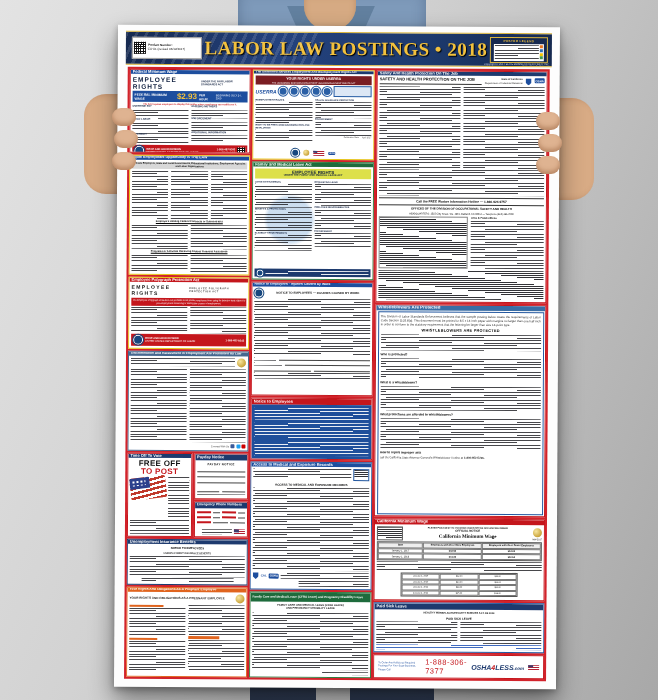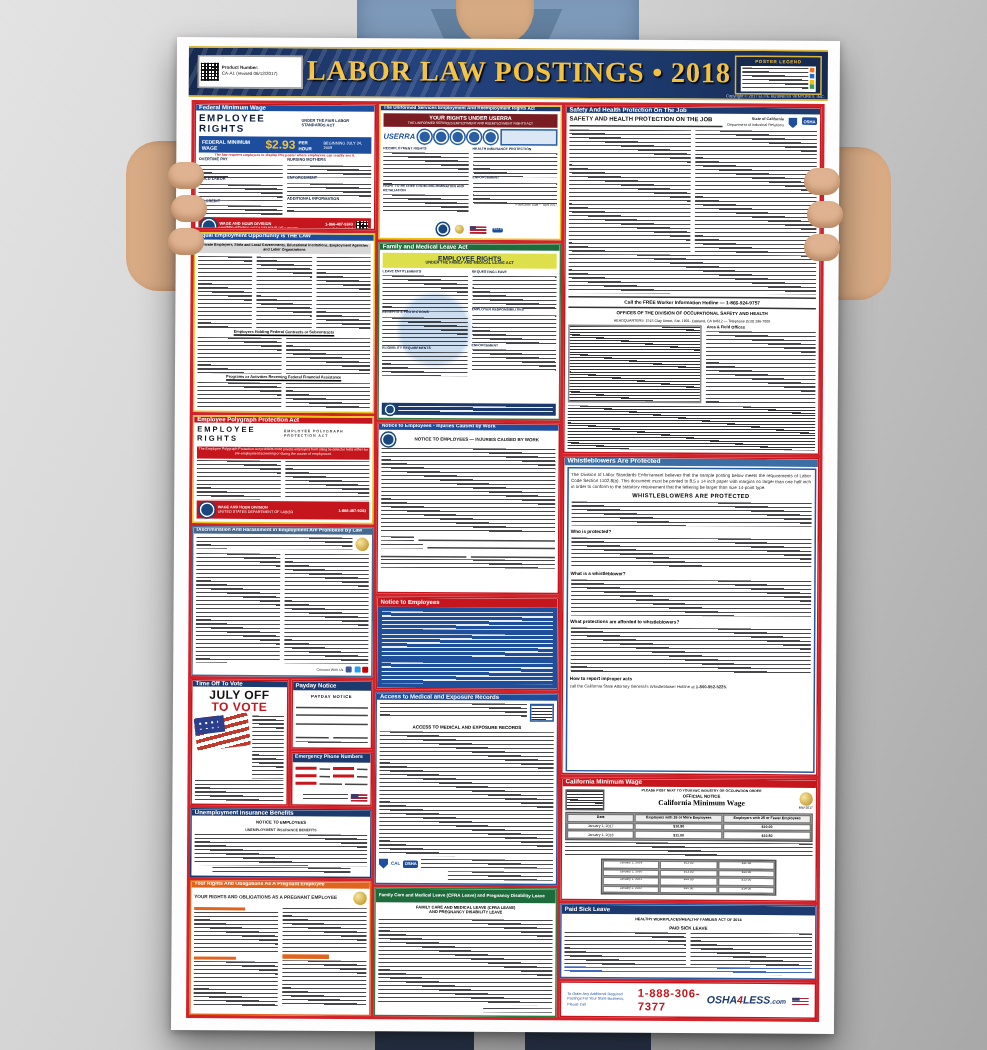--- a/index.html
+++ b/index.html
@@ -225,22 +225,22 @@
               <span class="sq" style="background:#cc0000"></span>
             </div>
           </div>
         </div>
 
         <div style="height:84px;display:flex;gap:2px;flex:0 0 auto">
           <div class="s" style="flex:1.15;height:100%;border:1px solid #c4161c">
             <div class="h" style="background:#1d3a6e">Time Off To Vote</div>
             <div class="p" style="gap:1px">
               <div style="text-align:center;line-height:.95">
-                <div style="font-size:8px;font-weight:bold;color:#111;letter-spacing:.3px">JULY OFF</div>
-                <div style="font-size:8px;font-weight:bold;color:#c4161c;letter-spacing:.3px">TO VOTE</div>
+                <div style="font-size:8px;font-weight:bold;color:#111;letter-spacing:.3px">FREE OFF</div>
+                <div style="font-size:8px;font-weight:bold;color:#c4161c;letter-spacing:.3px">TO POST</div>
               </div>
               <div style="display:flex;gap:2px;flex:1">
                 <div class="flagV"></div>
                 <div class="g" style="flex:1"></div>
               </div>
               <div class="g" style="height:14px"></div>
             </div>
           </div>
           <div style="flex:1;display:flex;flex-direction:column;gap:2px">
             <div class="s" style="height:46px;border:1px solid #c4161c">
@@ -566,21 +566,21 @@
               <div class="g"></div>
               <div class="g"></div>
             </div>
             <div style="height:5px;background:repeating-linear-gradient(to bottom,rgba(30,80,180,.85) 0 .8px,transparent .8px 2.6px)"></div>
           </div>
         </div>
 
         <div class="s" style="flex:1;border:1.5px solid #c4161c">
           <div style="flex:1;display:flex;align-items:center;gap:4px;padding:2px 4px">
             <span style="width:62px;font-size:2.5px;line-height:1.3;color:#1d4e9e">To Order Any Additional Required Postings For Your State Business, Please Call</span>
-            <span style="font-size:7.5px;font-weight:bold;color:#c4161c;letter-spacing:.5px;margin-left:auto">1-888-306-7377</span>
+            <span style="font-size:7.5px;font-weight:normal;color:#c4161c;letter-spacing:.5px;margin-left:auto">1-888-306-7377</span>
             <span style="font-size:7px;font-weight:bold;font-style:italic;white-space:nowrap"><span style="color:#1d3a6e">OSHA</span><span style="color:#c4161c">4</span><span style="color:#1d3a6e">LESS</span><span style="color:#1d3a6e;font-size:4.5px">.com</span></span>
             <span class="flagchip"></span>
           </div>
         </div>
       </div>
     </div>
   </div>
 
   <div class="finger" style="left:112px;top:108px"></div>
   <div class="finger" style="left:114px;top:130px"></div>

